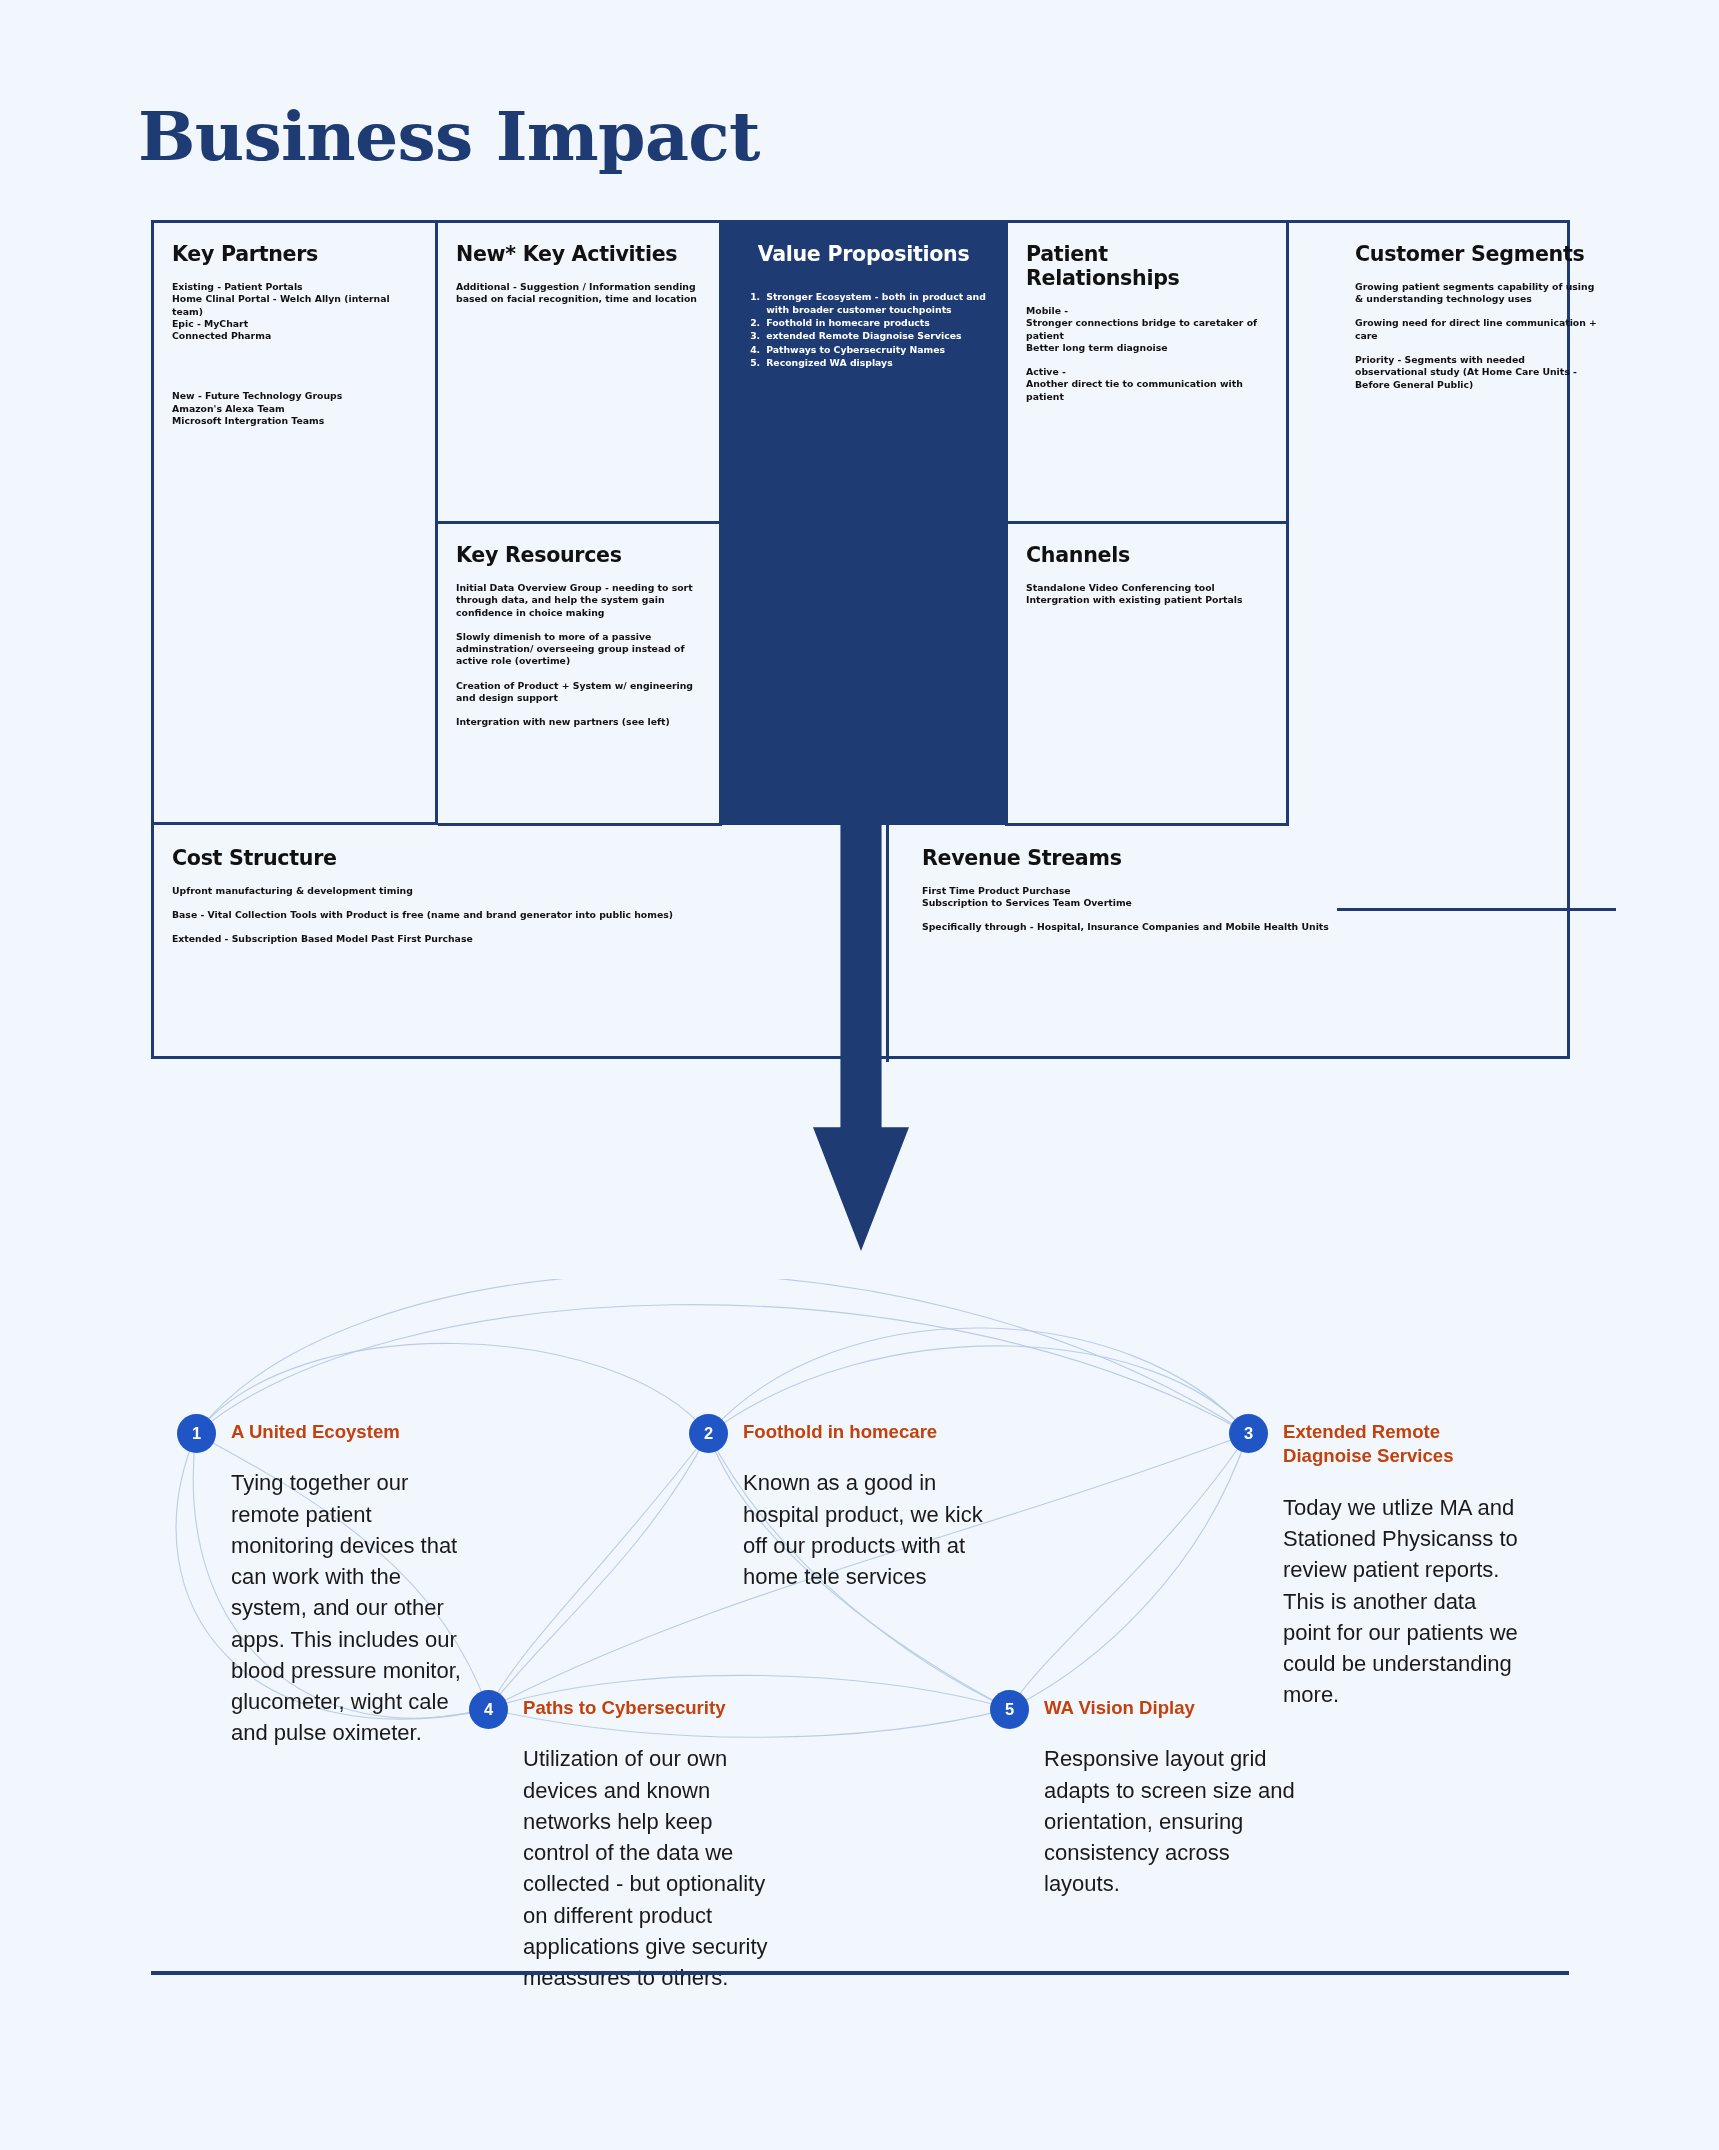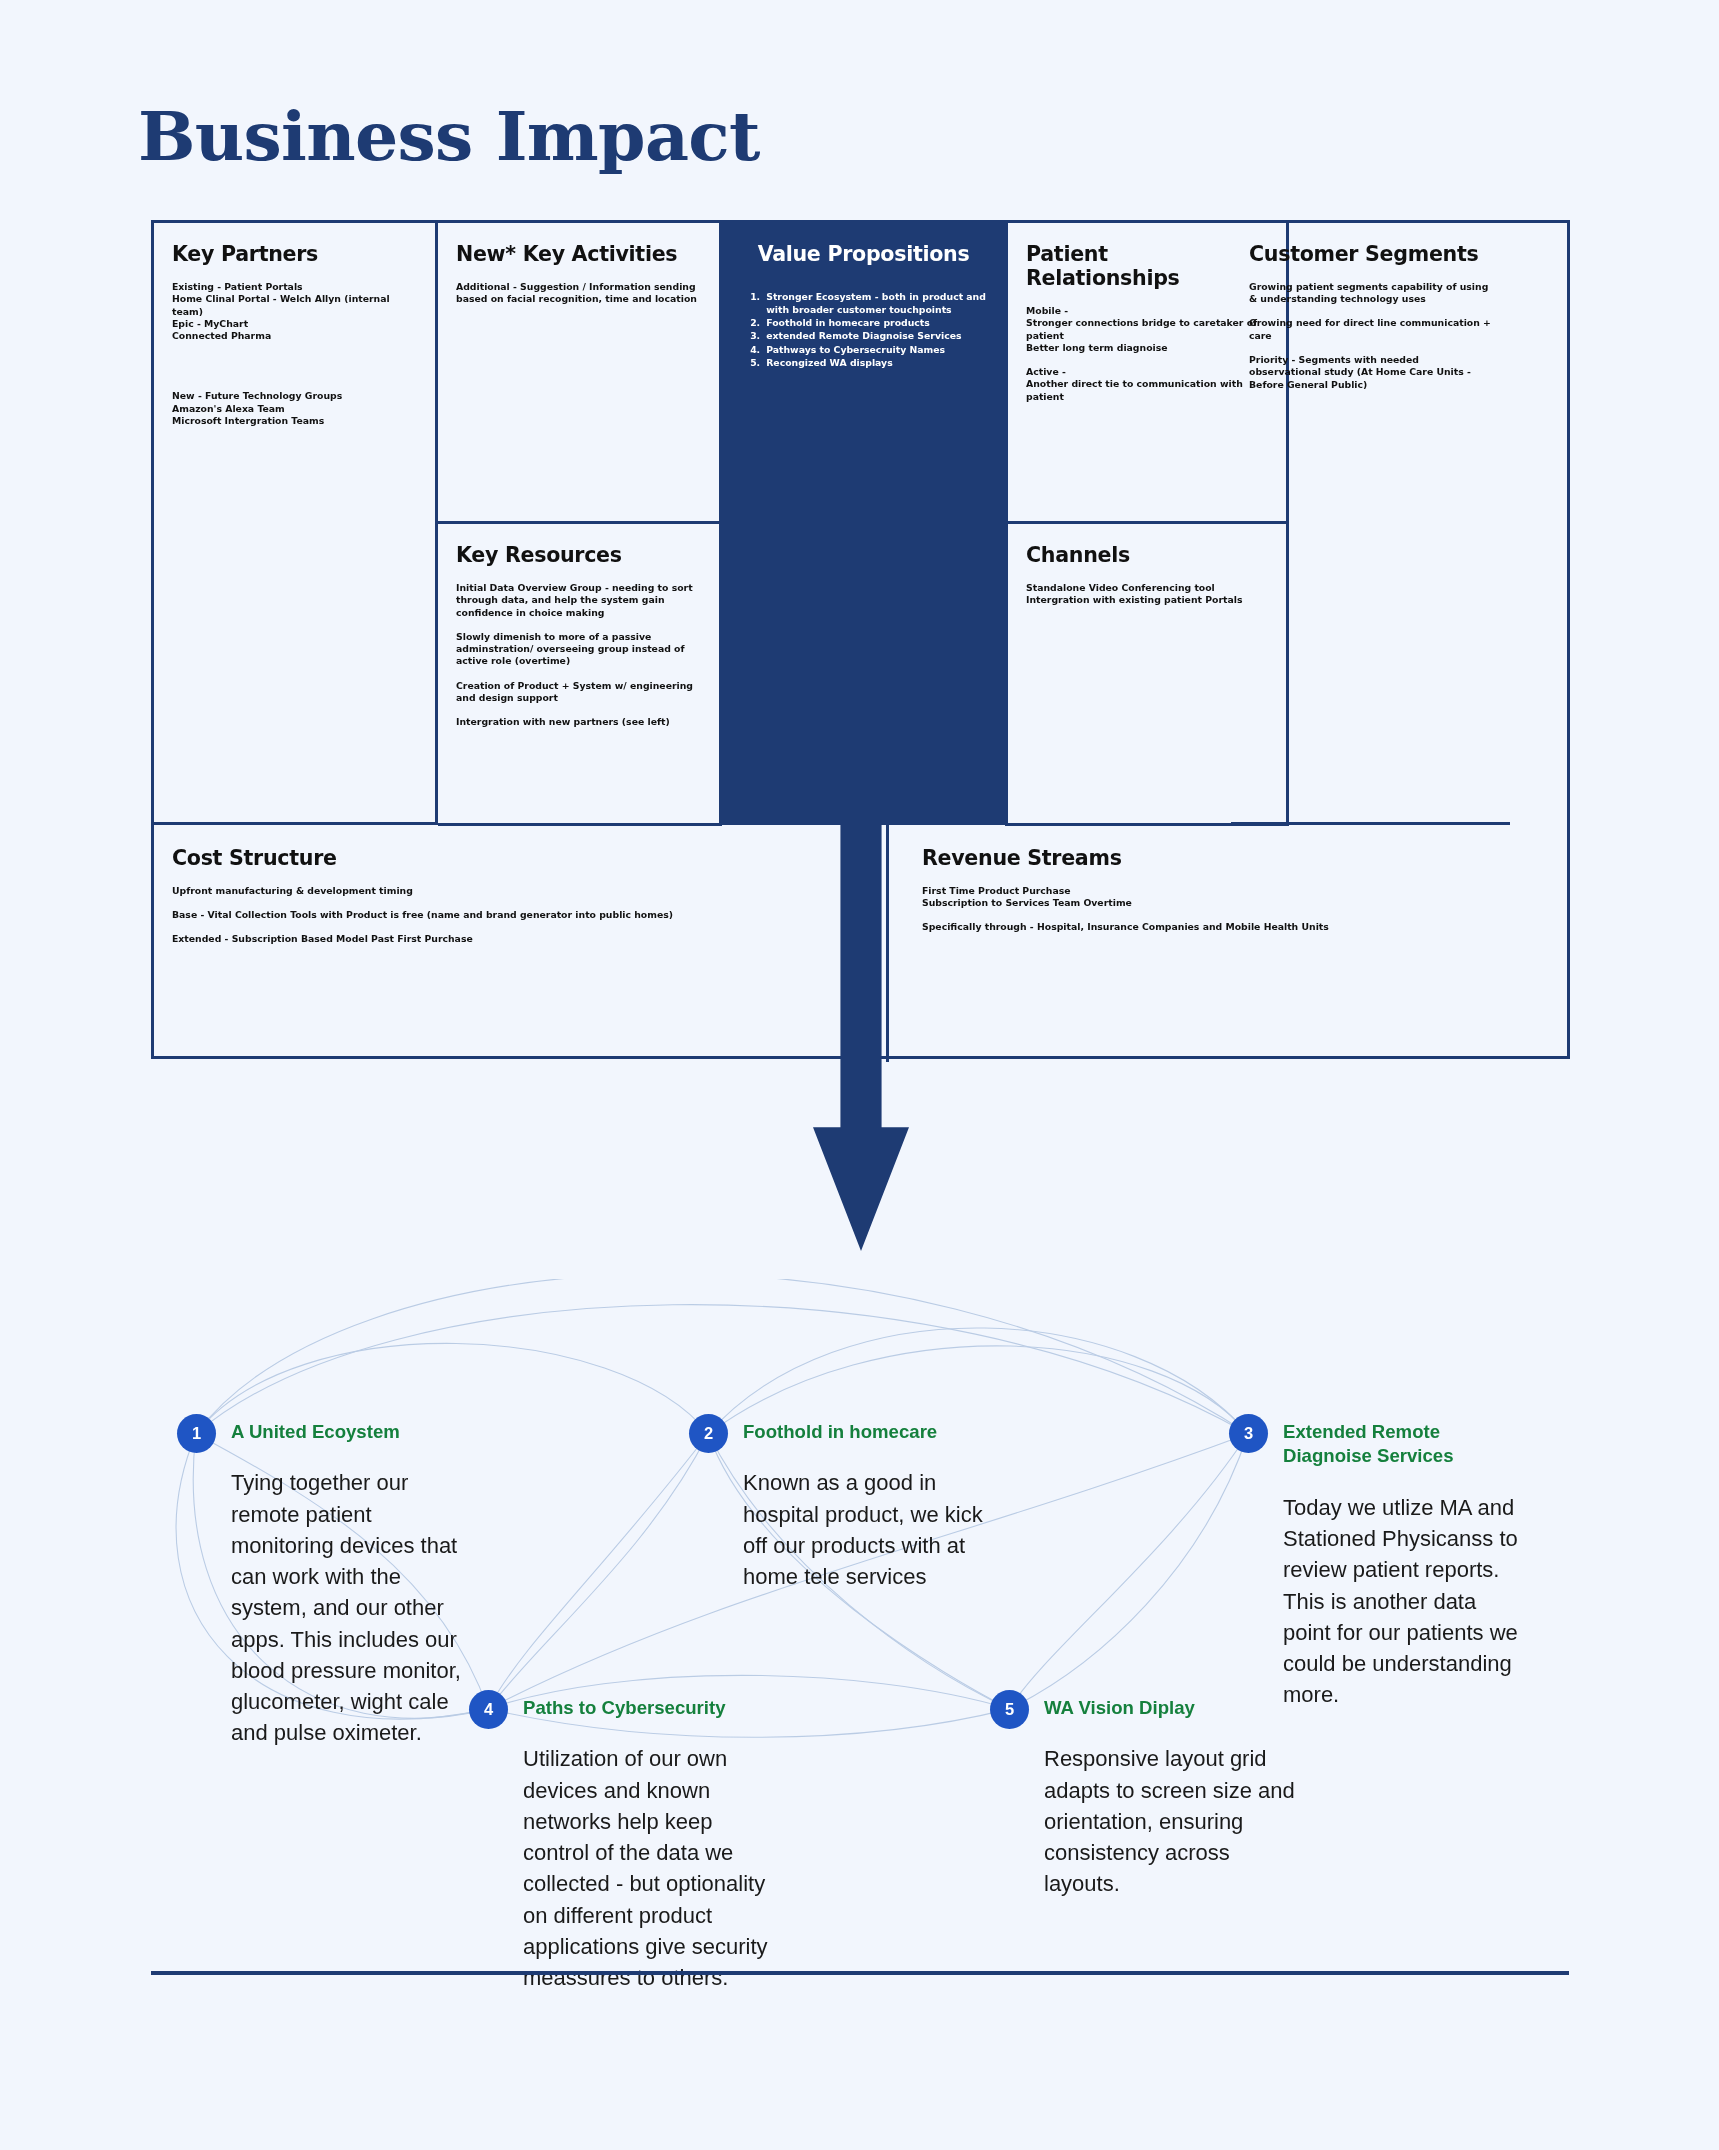--- a/index.html
+++ b/index.html
@@ -137,21 +137,21 @@
     justify-content: center;
     z-index: 3;
   }
   .node-body {
     margin-left: 54px;
   }
   .node-title {
     font-family: "Liberation Sans", sans-serif;
     font-weight: bold;
     font-size: 18.6px;
-    color: #15803d;
+    color: #c2410c;
     line-height: 1.32;
     padding-top: 5.5px;
   }
   .node-text {
     font-family: "Liberation Sans", sans-serif;
     font-size: 22px;
     color: #1a1a1a;
     line-height: 1.42;
     margin-top: 23.4px;
   }
@@ -237,21 +237,21 @@
   </div>
 
   <div class="cell brd-r brd-b" style="left:851px; top:301px; width:284px; height:302px; border-left:3.4px solid #1e3b73;">
     <div class="cell-title">Channels</div>
     <div class="blk">
       <p class="line">Standalone Video Conferencing tool</p>
       <p class="line">Intergration with existing patient Portals</p>
     </div>
   </div>
 
-  <div class="cell brd-b" style="left:1077px; top:0; width:279px; height:602px;">
+  <div class="cell brd-b" style="left:1183px; top:0; width:279px; height:688px;">
     <div class="cell-title">Customer Segments</div>
     <div class="blk">
       <p class="line">Growing patient segments capability of using &amp; understanding technology uses</p>
     </div>
     <div class="blk">
       <p class="line">Growing need for direct line communication + care</p>
     </div>
     <div class="blk">
       <p class="line">Priority - Segments with needed observational study (At Home Care Units - Before General Public)</p>
     </div>

